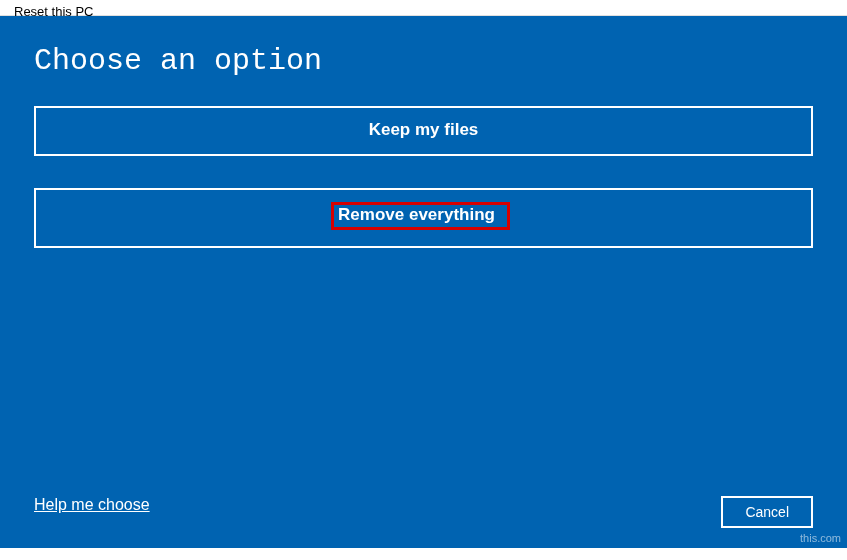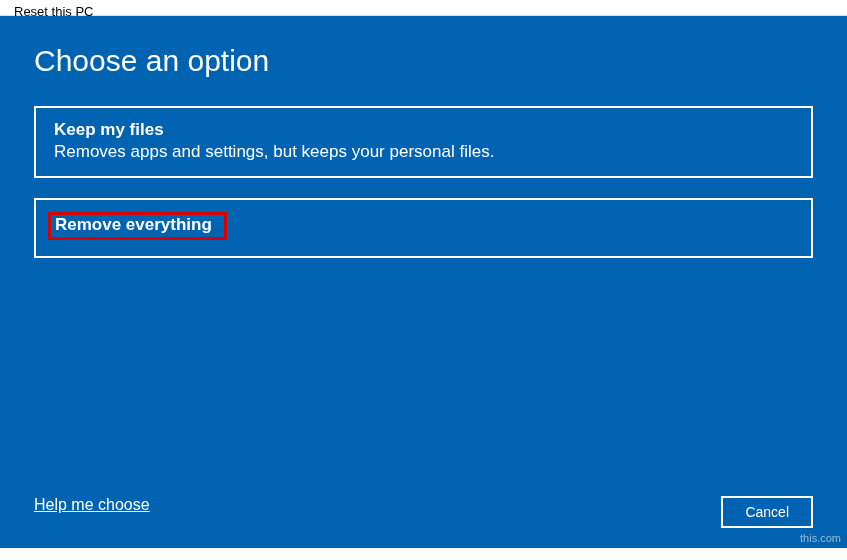--- a/index.html
+++ b/index.html
@@ -27,26 +27,28 @@
       width: 100%;
       height: 532px;
       position: relative;
       color: #fff;
       padding: 28px 34px 20px 34px;
     }
     .heading {
       font-size: 30px;
       font-weight: 300;
       margin-bottom: 28px;
+      font-family: Liberation Mono, monospace;
     }
     .option-box {
       border: 2px solid #fff;
       padding: 12px 18px 14px 18px;
-      margin-bottom: 20px;
+      margin-bottom: 32px;
       cursor: pointer;
+      text-align: center;
     }
     .option-title {
       font-size: 17px;
       font-weight: 600;
       display: inline-block;
     }
     .option-desc {
       font-size: 17px;
       font-weight: 300;
       margin-top: 2px;
@@ -95,21 +97,20 @@
 
 <div class="titlebar">
   <span>Reset this PC</span>
 </div>
 
 <div class="main-panel">
   <h1 class="heading">Choose an option</h1>
 
   <div class="option-box">
     <div class="option-title">Keep my files</div>
-    <div class="option-desc">Removes apps and settings, but keeps your personal files.</div>
   </div>
 
   <div class="option-box">
     <div class="highlight-box">
       <span class="option-title">Remove everything</span>
     </div>
   </div>
 
   <div class="footer">
     <a class="help-link">Help me choose</a>

